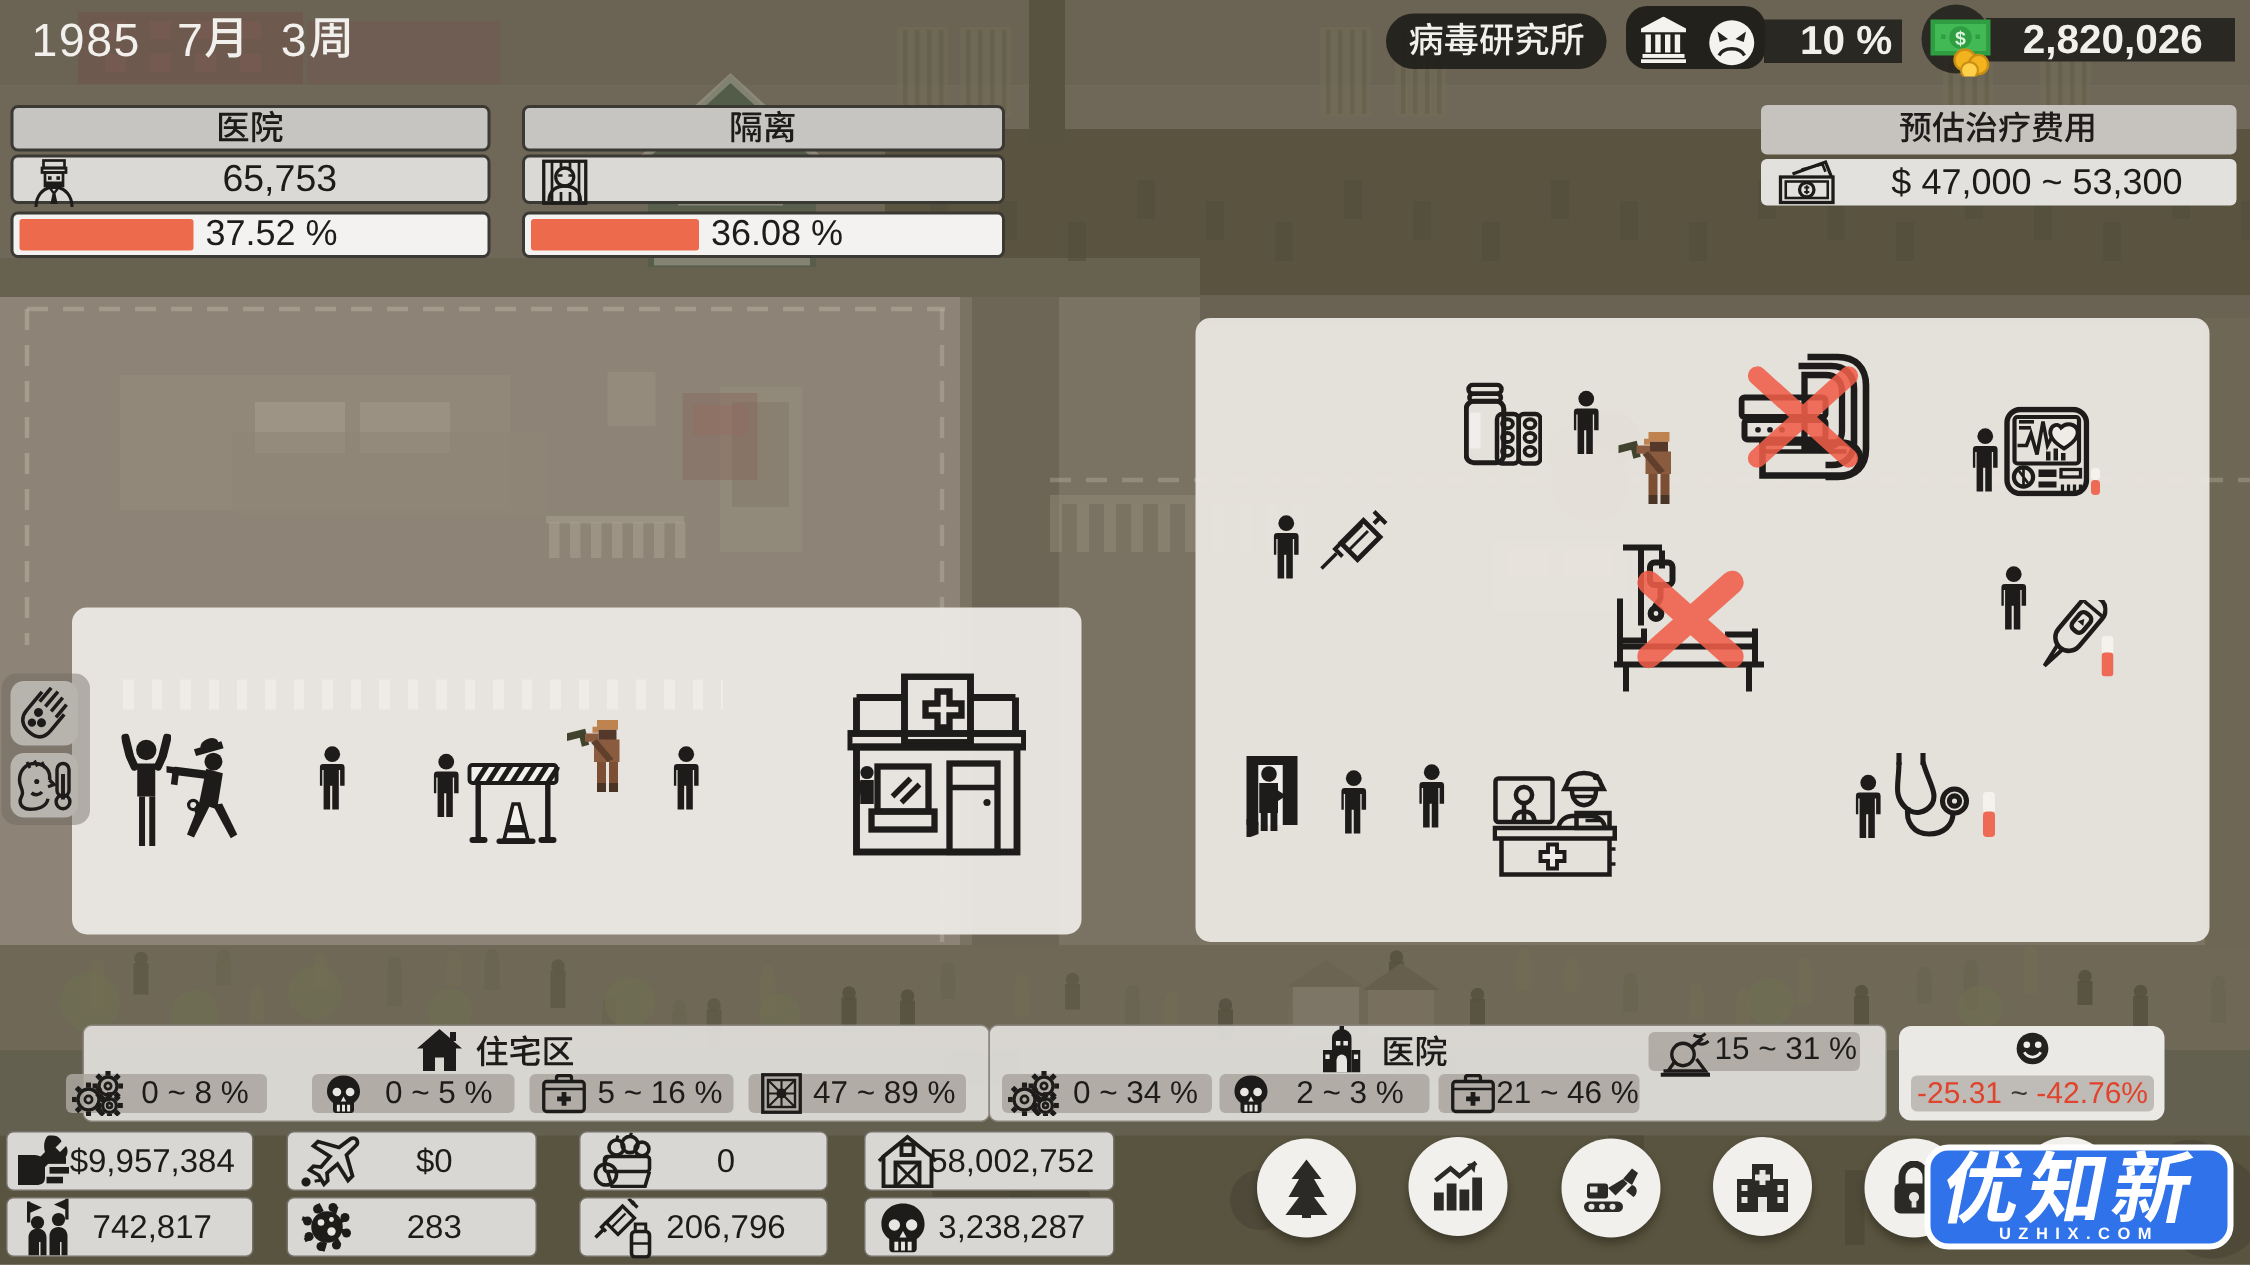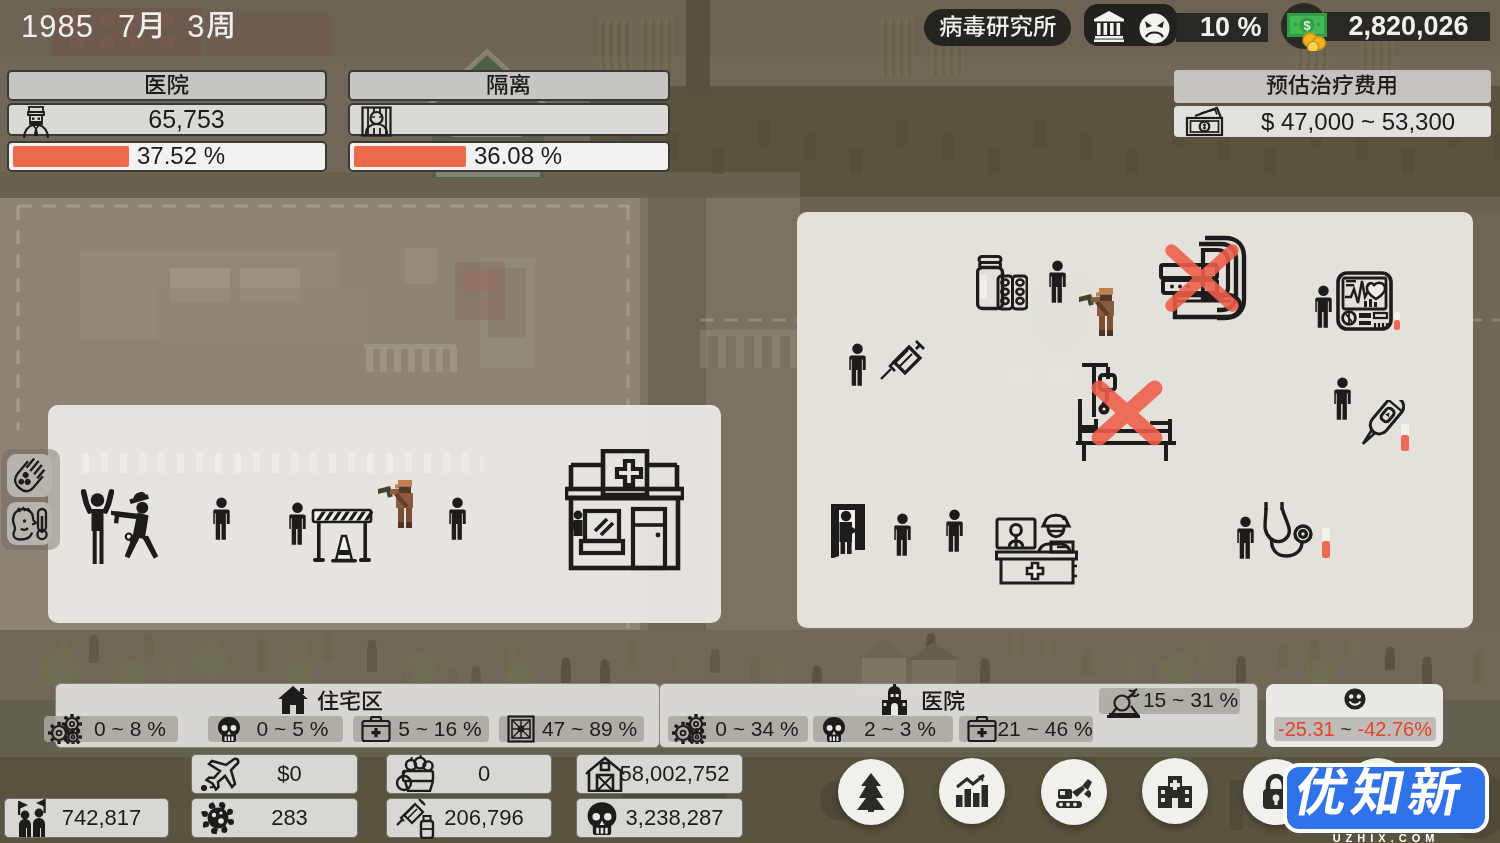--- a/index.html
+++ b/index.html
@@ -972,20 +972,32 @@
       <svg width="22" height="22" viewBox="0 0 26 26">
         <circle cx="13" cy="13" r="12.5" fill="#23221e"></circle>
         <circle cx="8.5" cy="10" r="2.6" fill="#efede9"></circle>
         <circle cx="17.5" cy="10" r="2.6" fill="#efede9"></circle>
         <path d="M6.5,16 c3,5 10,5 13,0" fill="none" stroke="#efede9" stroke-width="2.2"></path>
       </svg>
     </div>
 
 <div class="abs" style="left:1274px;top:717px;width:162px;height:24px;background:rgba(186,183,177,0.9);border-radius:4px;font-size:20px;text-align:center;line-height:24px;"><span style="color:#e0442e">-25.31</span> <span style="color:#3a3833">~</span> <span style="color:#e0442e">-42.76%</span></div>
 
+<div class="abs" style="left:4px;top:754px;width:163px;background:#d9d7d3;border:1px solid #74706a;border-radius:5px;position:absolute;height:38px;">
+      <div class="abs" style="left:6px;top:2px;">
+        <svg width="37" height="34" viewBox="0 0 37 34">
+          <path d="M21,0 c4,-1 8,1 9,4 l-4,4 l3,3 l4,-4 c2,3 1,7 -2,9 c-2,2 -6,2 -8,1 l-4,4 l-5,-5 l5,-5 c-1,-3 -1,-8 2,-11 Z" fill="#1d1c1a"></path>
+          <path d="M1,13 h11 c4,0 7,2.4 7,6 v9 c0,3.6 -2,5 -6,5 H1 Z" fill="#1d1c1a"></path>
+          <rect x="20" y="14.5" width="13" height="4.4" fill="#1d1c1a"></rect>
+          <rect x="22" y="21" width="13" height="4.4" fill="#1d1c1a"></rect>
+          <rect x="20" y="27.5" width="11" height="4.4" fill="#1d1c1a"></rect>
+        </svg>
+      </div>
+      <div class="abs" style="left:38px;top:0;width:117px;height:38px;font-size:22px;color:#1d1c1a;text-align:center;line-height:38px;">$9,957,384</div>
+    </div>
 
 <div class="abs" style="left:191px;top:754px;width:165px;background:#d9d7d3;border:1px solid #74706a;border-radius:5px;position:absolute;height:38px;">
       <div class="abs" style="left:8px;top:1px;">
         <svg width="40" height="36" viewBox="0 0 40 36">
           <g fill="none" stroke="#1d1c1a" stroke-width="2.5">
             <path d="M34,3 c3,-1 5,1 4,4 l-7,7 l4,14 l-3,3 l-7,-11 l-7,6 l0.5,5 l-2.5,2.5 l-3.5,-6 l-6,-3.5 l2.5,-2.5 l5,0.5 l6,-7 l-11,-7 l3,-3 l14,4 Z"></path>
             <path d="M3,31 c4,3 9,-2 13,1" stroke-width="2" stroke-dasharray="4 3"></path>
             <circle cx="4" cy="32" r="1.8" fill="#1d1c1a"></circle>
           </g>
         </svg>
@@ -1157,14 +1169,14 @@
         <rect x="14.4" y="25" width="3.2" height="6" fill="#e8e6e2"></rect>
       </svg>
     </div>
 
 <div class="abs" style="left:1345px;top:758px;position:absolute;width:66px;height:66px;background:#f2f0ed;border-radius:50%;box-shadow:0 4px 6px rgba(30,28,20,0.45);display:flex;align-items:center;justify-content:center;"></div>
 
 <div class="abs" style="left:1283px;top:763px;width:206px;height:70px;background:#2f72ea;border:4px solid #fff;border-radius:16px;padding-top:0px;box-sizing:border-box;">
       <svg width="199" height="49" viewBox="0 0 199 49">
         <path transform="translate(5,44)" d="M37.1 -23.2 33.4 -4.4C32.2 1.5 33.1 3.4 38.3 3.4C39.3 3.4 42.3 3.4 43.3 3.4C47.8 3.4 49.8 0.9 52.1 -7.8C50.6 -8.3 48.1 -9.3 47.1 -10.3C45.5 -3.4 45.1 -2.3 43.8 -2.3C43.1 -2.3 41 -2.3 40.4 -2.3C39.2 -2.3 39.1 -2.5 39.5 -4.4L43.2 -23.2ZM44.3 -40C46.1 -37.6 48.3 -34.4 49.1 -32.2H38.4C39.3 -35.9 40.1 -39.6 40.8 -43.5H34.6C33.9 -39.6 33.1 -35.8 32.3 -32.2H21.8L20.6 -26.4H30.8C27.8 -15.3 23.3 -6.1 13.5 -0.2C14.8 0.9 16.3 3.1 17 4.7C28.1 -2.3 33.4 -13.4 36.9 -26.4H55L56.2 -32.2H49.6L54.6 -35.5C53.5 -37.6 51.1 -40.9 49.2 -43.1ZM21.5 -44C17.4 -36.6 11.6 -29.2 6.1 -24.4C6.8 -22.9 7.9 -19.5 8.1 -18C9.3 -19 10.5 -20.2 11.7 -21.4L6.5 4.6H12.4L19.5 -30.7C22.3 -34.4 24.8 -38.4 27 -42.2ZM92.5 -39.7 83.9 3.2H89.9L90.7 -0.6H98.3L97.7 2.4H104L112.4 -39.7ZM91.9 -6.5 97.4 -33.9H104.9L99.5 -6.5ZM72.3 -44.1C70 -38.2 66.9 -32.2 63.3 -28.4C64.6 -27.7 66.7 -25.9 67.6 -24.9C69.3 -26.8 71 -29.2 72.6 -31.8H74.6L73.2 -24.9L73 -23.6H63.3L62.1 -17.7H71.4C69.3 -11.6 65.6 -5.1 57.9 -0.2C59 0.7 60.8 3.2 61.4 4.5C67.2 0.8 71.2 -4.1 74 -9.2C75.9 -6 78.1 -2 79.3 0.7L84.5 -4.6C83.5 -6.3 79 -12.9 76.9 -15.5L77.7 -17.7H86.7L87.9 -23.6H79.3L79.5 -24.8L80.9 -31.8H88.3L89.4 -37.6H75.6C76.5 -39.4 77.3 -41.1 78 -43ZM121.6 -11.7C120 -8.9 117.8 -5.9 115.5 -4C116.5 -3.2 118.2 -1.8 119 -1C121.5 -3.3 124.2 -7 126.2 -10.5ZM133.8 -9.9C134.7 -7.5 135.8 -4.2 136.3 -2.1L141 -4.7C140 -2.9 138.9 -1.2 137.6 0.3C138.8 1 140.9 2.9 141.7 4C147.5 -2.5 150.3 -13.2 151.8 -20.9L151.9 -21.2H157L151.9 4.4H157.9L163.1 -21.2H167.9L169.1 -27H153L154.7 -35.2C160 -36.1 165.7 -37.4 170.3 -39.1L166.4 -43.7C162.3 -42 155.6 -40.2 149.7 -39.2L146 -20.9C145 -15.9 143.7 -9.9 141 -4.8C140.5 -6.8 139.4 -9.9 138.3 -12.2ZM130.7 -34H138.4C137.5 -32 136 -29.3 134.9 -27.4H128.7L131.4 -28.1C131.4 -29.7 131.2 -32.1 130.7 -34ZM132.1 -43.2C132.4 -41.9 132.7 -40.4 132.9 -39H123.9L122.9 -34H130L125.5 -32.9C125.9 -31.3 126 -29.1 125.9 -27.4H120.8L119.8 -22.3H129.7L128.9 -18.3H119.3L118.3 -13.1H127.9L125.7 -2C125.6 -1.5 125.4 -1.3 124.8 -1.3C124.2 -1.3 122.6 -1.3 121 -1.4C121.5 0.1 121.7 2.3 121.7 3.7C124.5 3.7 126.6 3.7 128.3 2.9C130.1 2 130.8 0.6 131.3 -1.9L133.5 -13.1H142.1L143.2 -18.3H134.5L135.3 -22.3H144.9L145.9 -27.4H140.4C141.5 -29.1 142.7 -31.1 143.9 -33.1L139.6 -34H146.4L147.4 -39H139.1C138.9 -40.7 138.4 -42.8 138 -44.5Z" fill="#ffffff"></path>
       </svg>
-      <div style="font-size:11px;font-weight:bold;color:#fff;letter-spacing:5px;text-align:center;margin-top:16px;">UZHIX.COM</div>
+      <div style="font-size:11px;font-weight:bold;color:#fff;letter-spacing:5px;text-align:center;margin-top:1px;">UZHIX.COM</div>
     </div>
 </div>
 </body></html>

